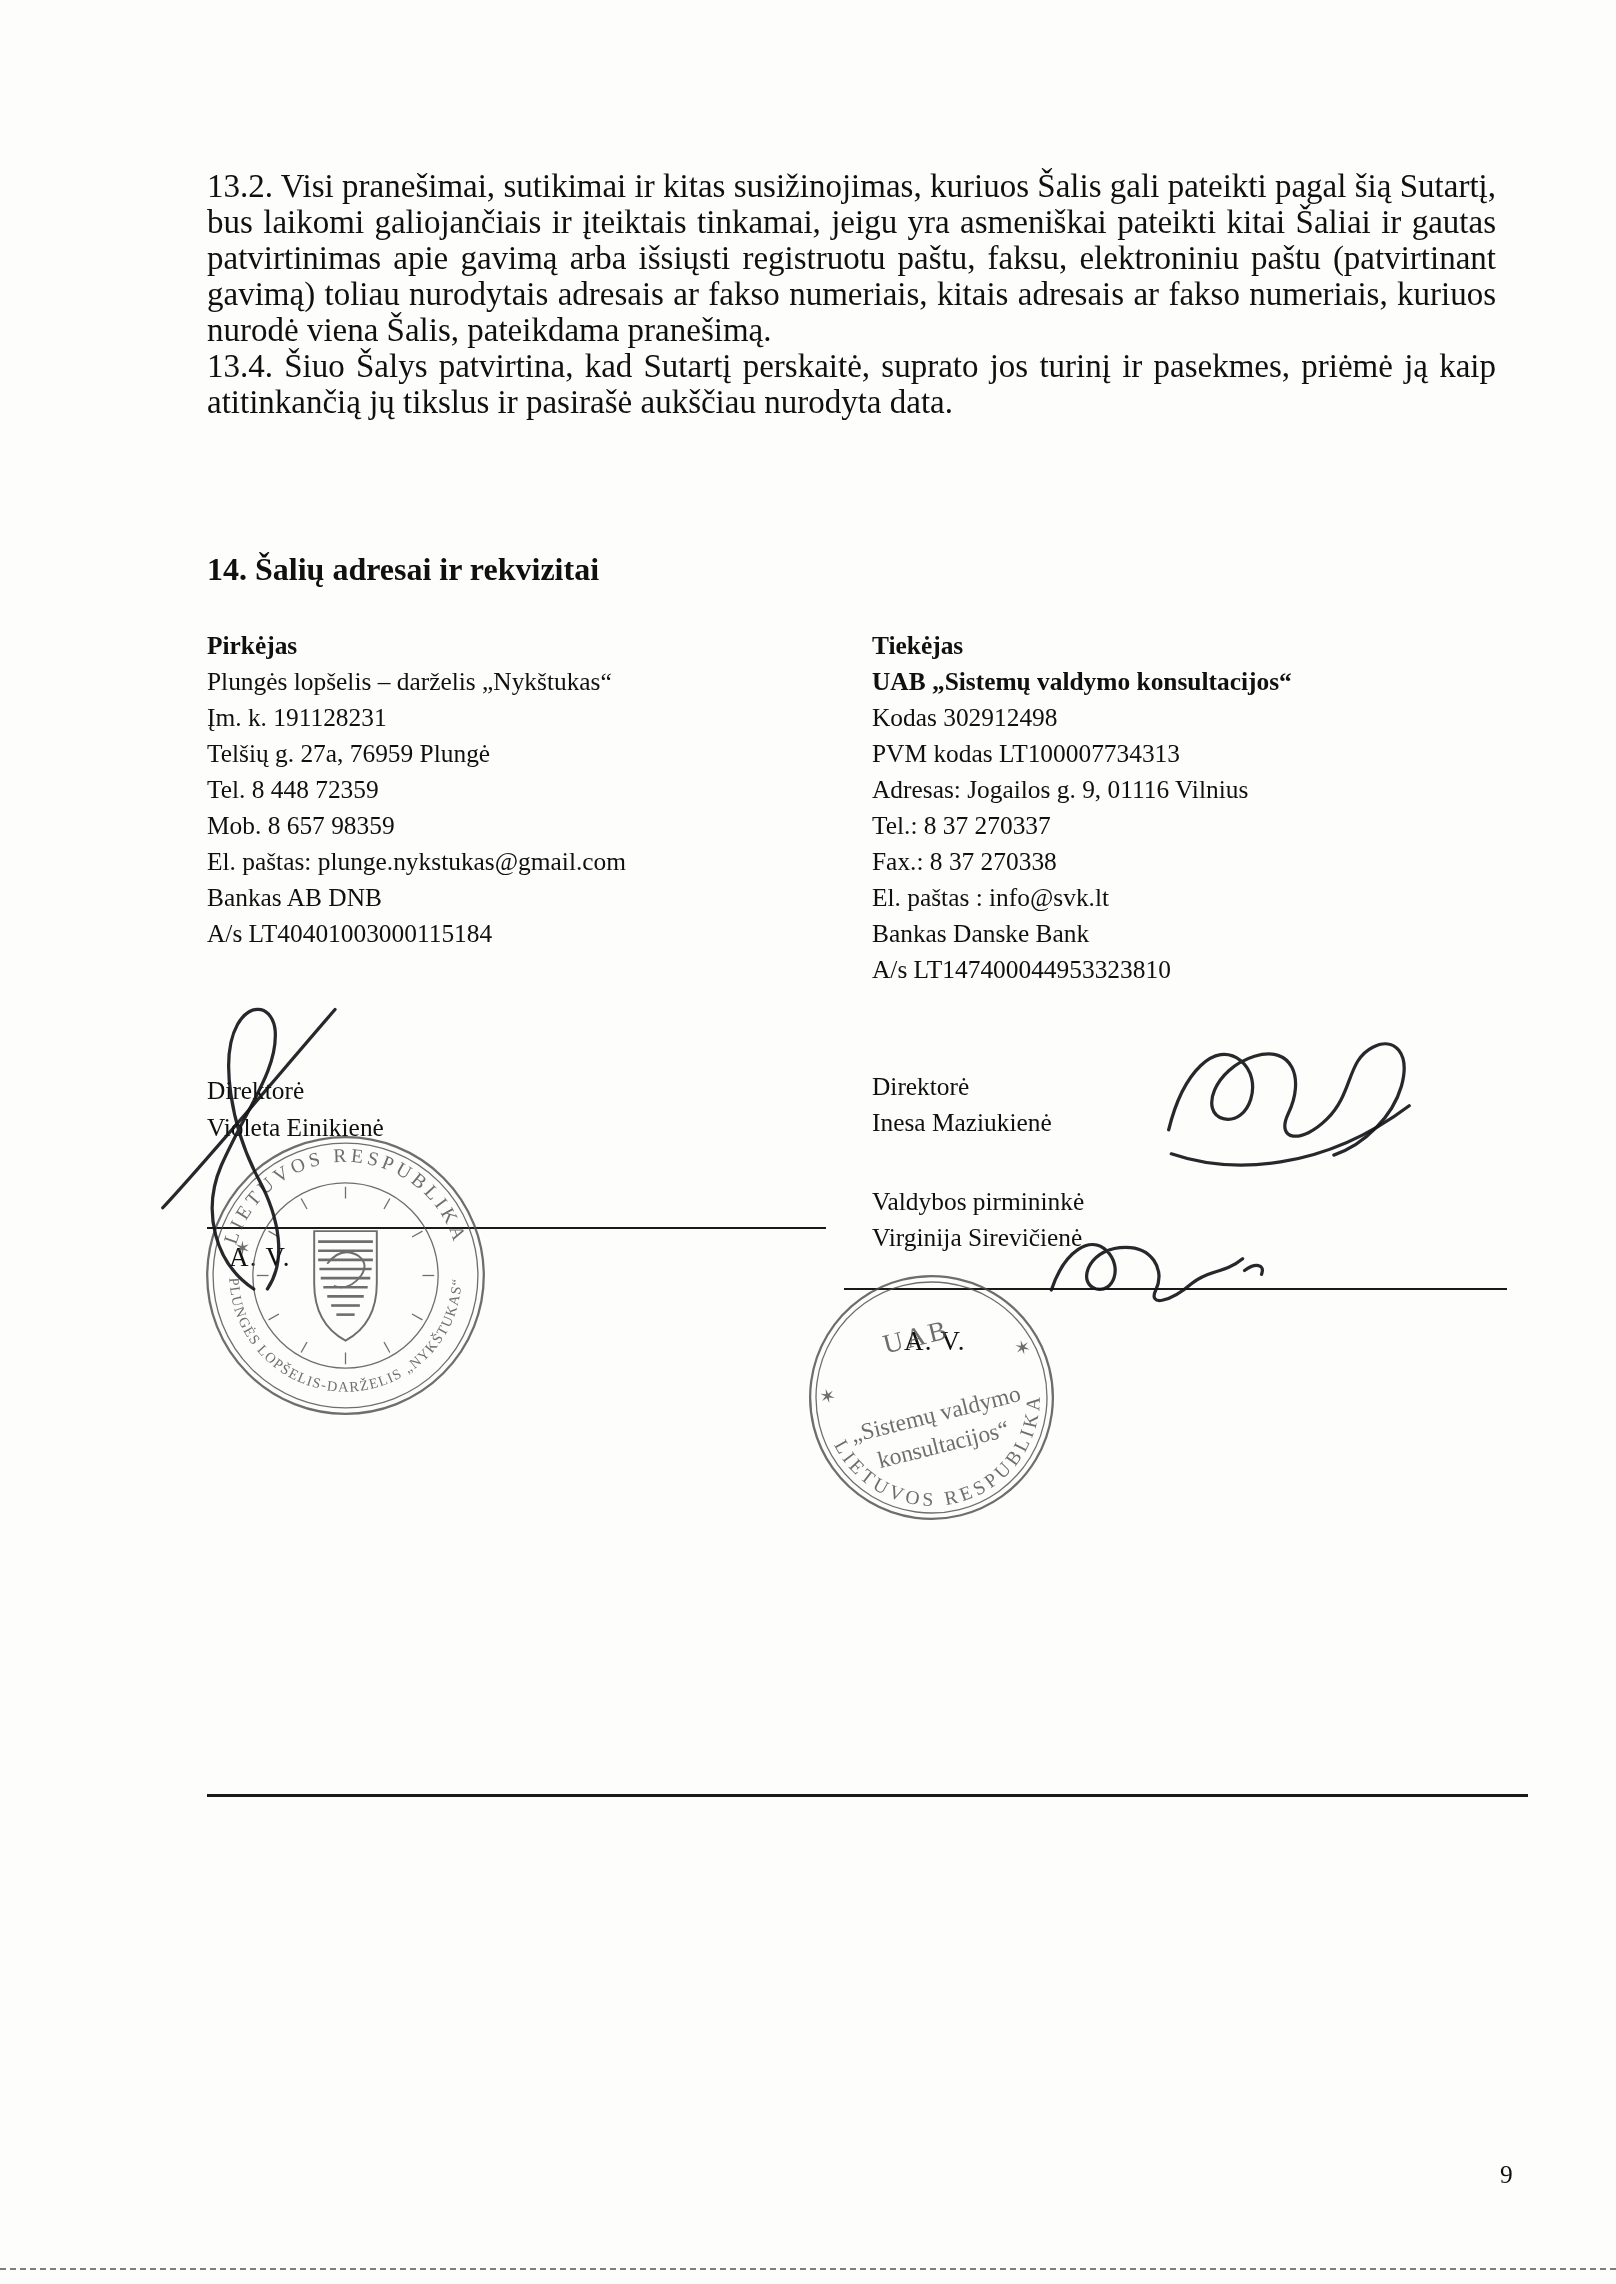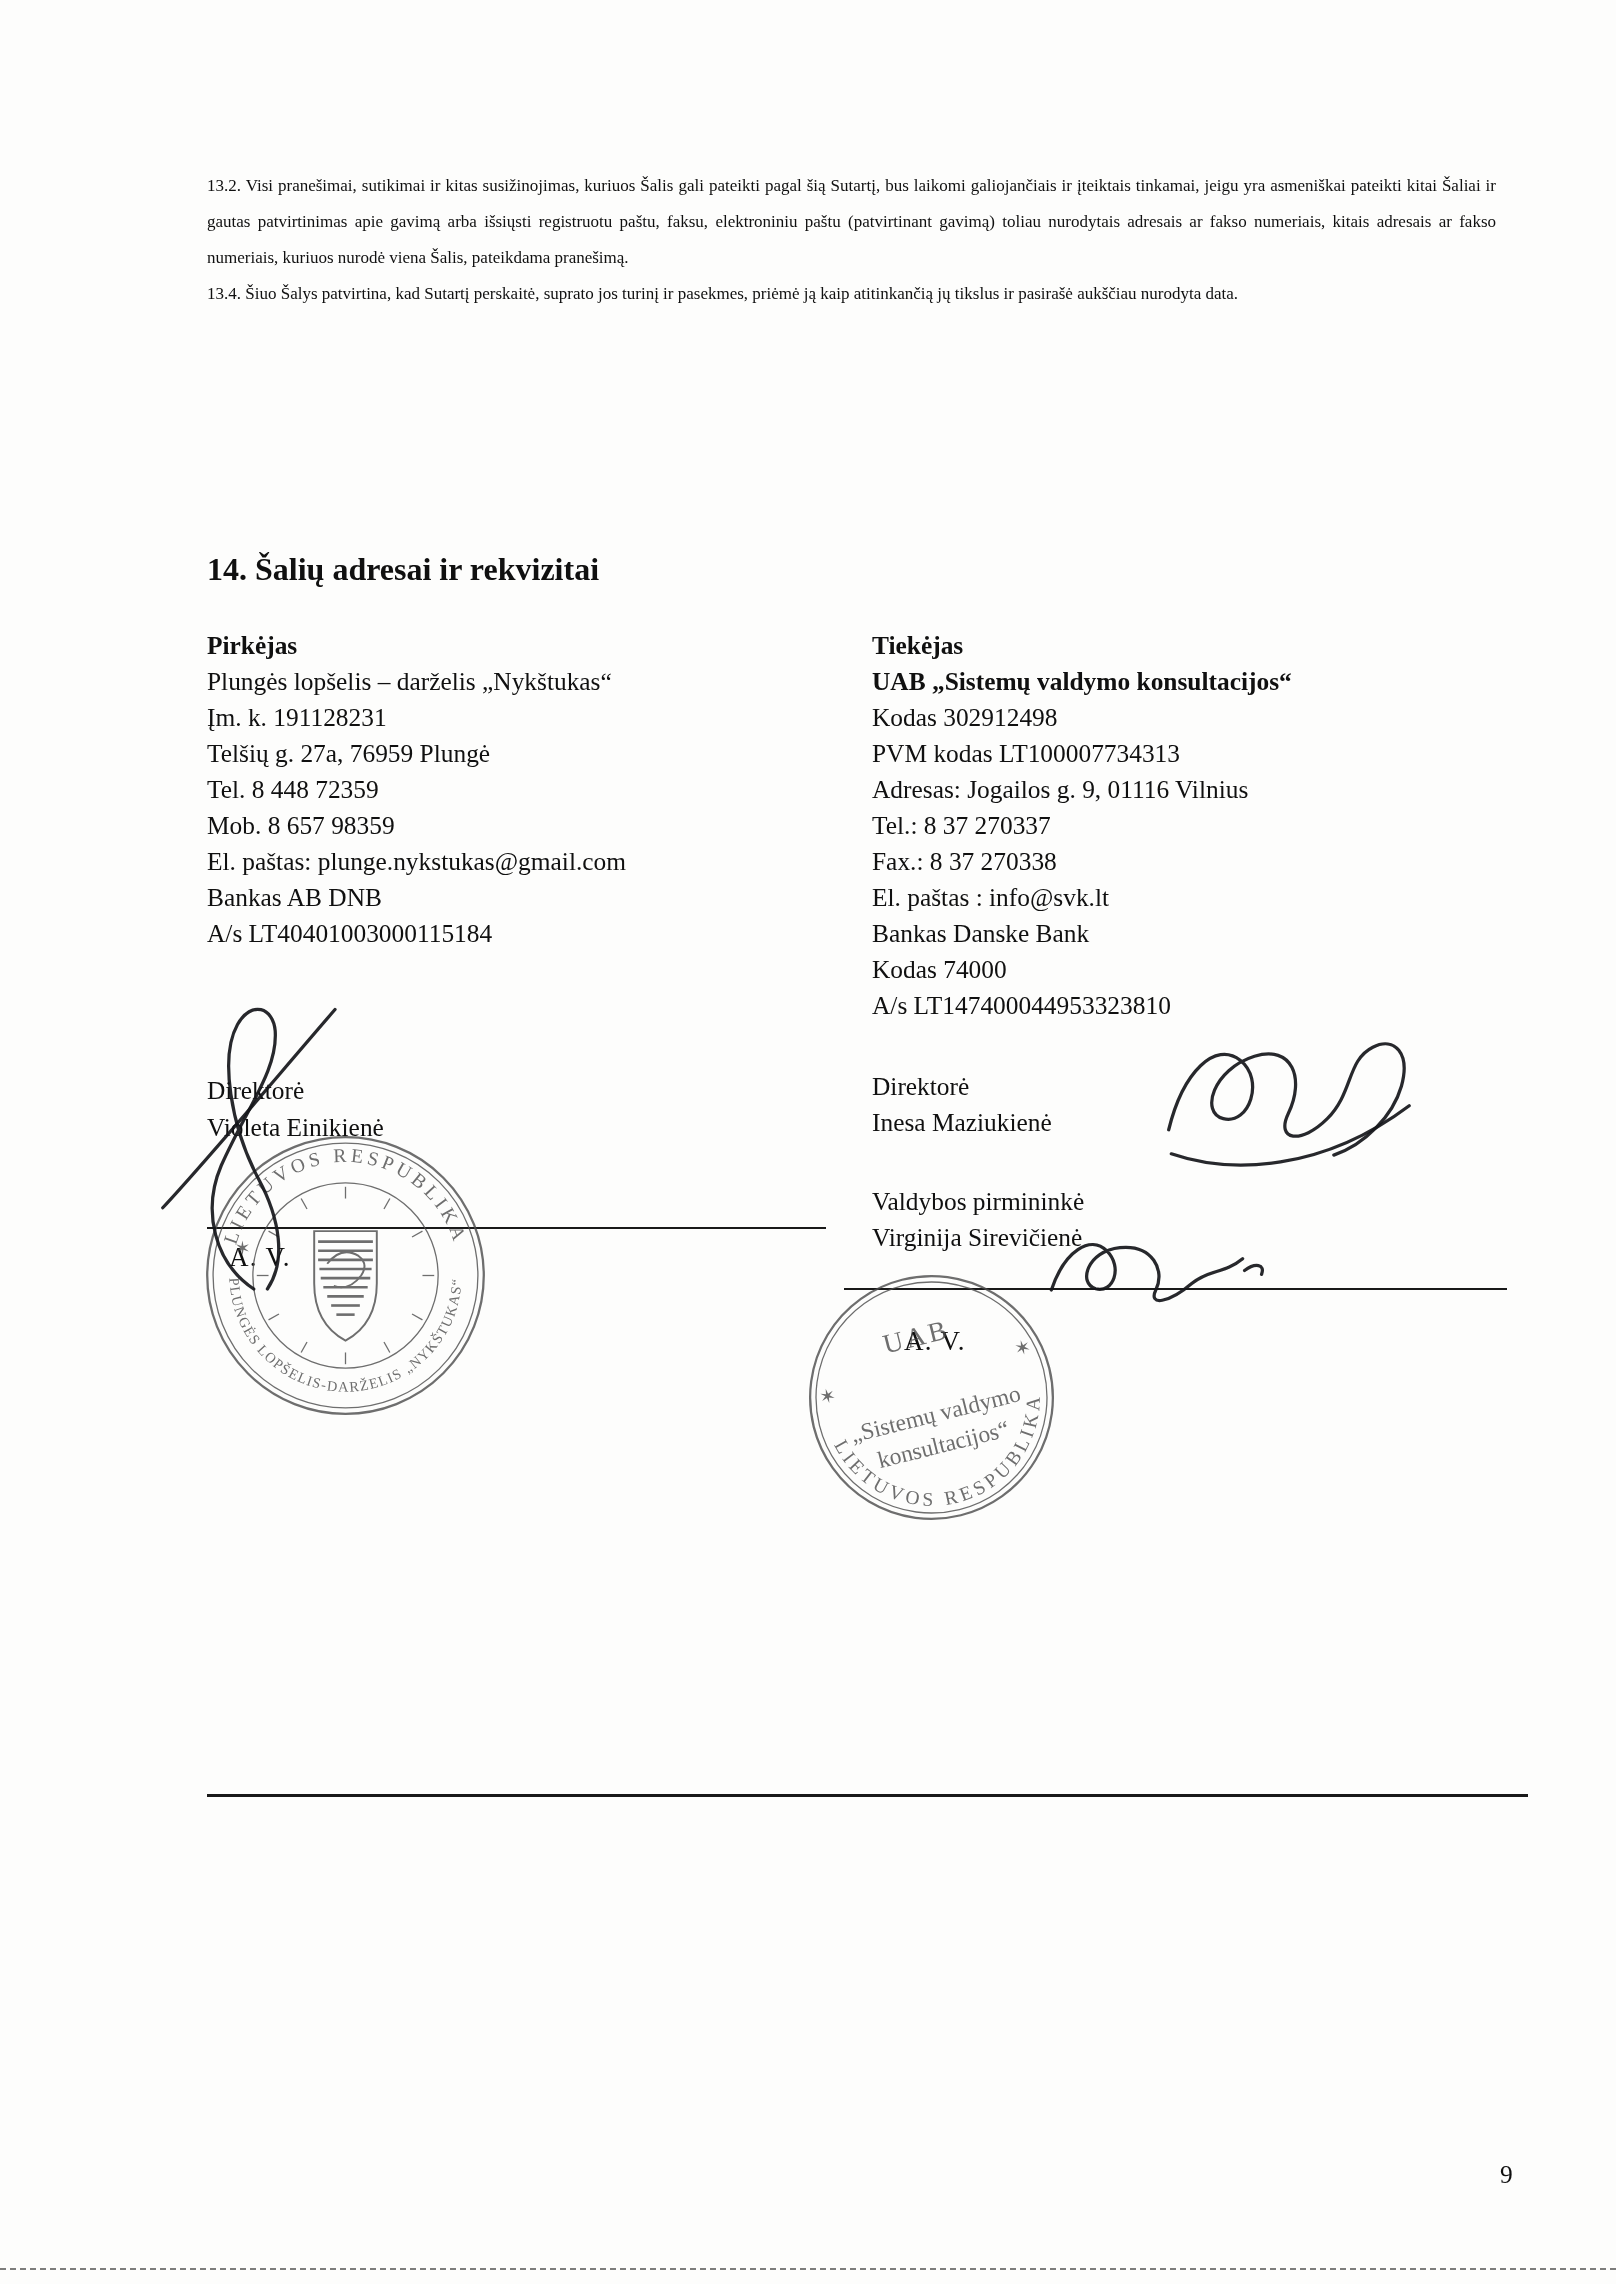--- a/index.html
+++ b/index.html
@@ -2,21 +2,21 @@
 <html style="font-size:10.4px"><head>
 <meta charset="utf-8">
 <style>
   html,body { margin:0; padding:0; background:#9a9a9a; }
   .page {
     position:relative; width:1616px; height:2284px; margin:0 auto;
     background:#fdfdfc; font-family:"Liberation Serif", serif; color:#101010;
     overflow:hidden;
   }
   .paras { position:absolute; left:207px; top:168px; width:1289px;
-           font-size:17px; line-height:36px; text-align:justify; }
+           font-size:33px; line-height:36px; text-align:justify; }
   .paras p { margin:0; }
   .sec-heading { position:absolute; left:207px; top:551px; margin:0;
                  font-size:32px; font-weight:bold; }
   .col { position:absolute; top:627px; font-size:25.4px; line-height:36px; }
   .col.buyer { left:207px; width:661px; }
   .col.supplier { left:872px; width:655px; }
   .bold { font-weight:bold; }
   .sig-text { position:absolute; font-size:25.4px; white-space:nowrap; z-index:2; }
   .seal-mark { font-size:27px; letter-spacing:1.3px;margin-top:9px; }
   .rule { position:absolute; background:#191919; z-index:3; }
@@ -70,21 +70,20 @@
   <div class="col supplier">
     <div class="bold">Tiekėjas</div>
     <div class="bold">UAB „Sistemų valdymo konsultacijos“</div>
     <div>Kodas 302912498</div>
     <div>PVM kodas LT100007734313</div>
     <div>Adresas:  Jogailos g. 9, 01116 Vilnius</div>
     <div>Tel.: 8 37 270337</div>
     <div>Fax.: 8 37 270338</div>
     <div>El. paštas : info@svk.lt</div>
     <div>Bankas  Danske Bank</div>
-    <div>Kodas 74000</div>
     <div>A/s LT147400044953323810</div>
   </div>
 
   <div class="sig-text" style="left:207px; top:1076px;">Direktorė</div>
   <div class="sig-text" style="left:207px; top:1113px;">Violeta Einikienė</div>
   <div class="sig-text seal-mark" style="left:229px; top:1233px;">A. V.</div>
 
   <div class="sig-text" style="left:872px; top:1072px;">Direktorė</div>
   <div class="sig-text" style="left:872px; top:1108px;">Inesa Maziukienė</div>
   <div class="sig-text" style="left:872px; top:1187px;">Valdybos pirmininkė</div>

